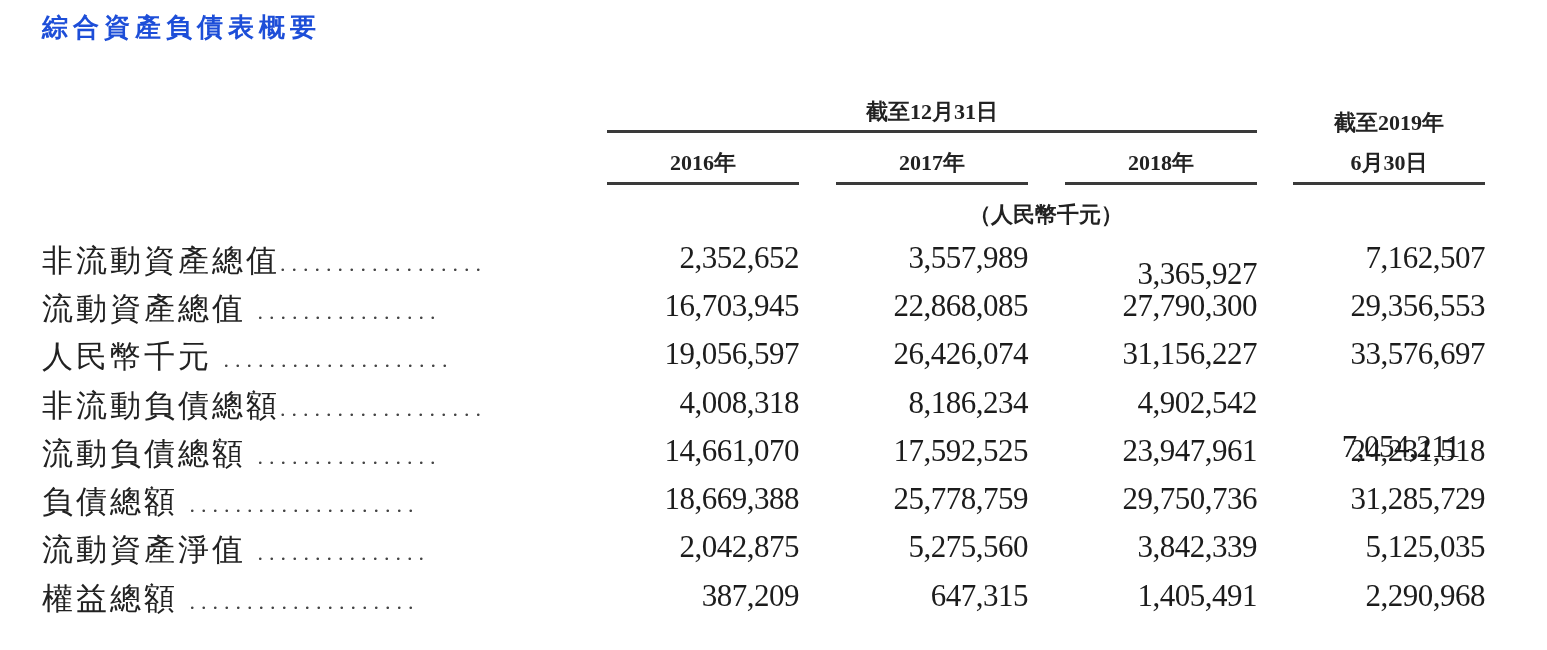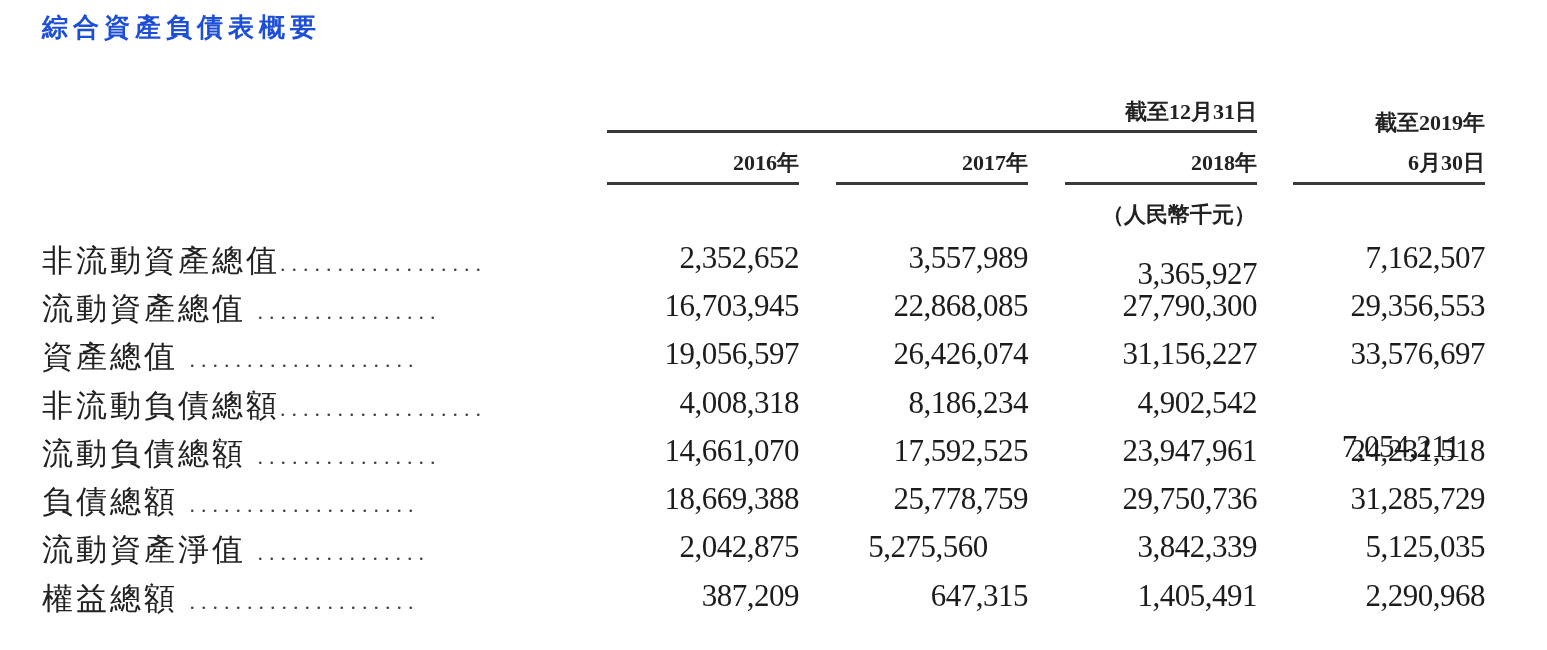--- a/index.html
+++ b/index.html
@@ -8,21 +8,21 @@
       font-family: "Liberation Serif", "DejaVu Serif", serif;
       color: #1c1c1c;
     }
     .title {
       position: absolute; left: 42px; top: 10px;
       font-size: 26px; font-weight: bold; letter-spacing: 5px;
       color: #1d4ed8;
     }
     .hdr {
       position: absolute; font-weight: bold; font-size: 22px;
-      text-align: right; color: #222; white-space: nowrap;
+      text-align: center; color: #222; white-space: nowrap;
     }
     .rule {
       position: absolute; height: 3px; background: #3a3a3a;
     }
     .row-label {
       position: absolute; left: 42px; width: 530px;
       font-size: 31px; letter-spacing: 3px; white-space: nowrap; overflow: hidden;
       color: #222;
     }
     .row-label .dots {
@@ -63,21 +63,21 @@
   <div class="num" style="left:1285px; top:240px;">7,162,507</div>
 </div>
 <div>
   <div class="row-label" style="top:288px;"><span>流動資產總值</span><span class="dots"> ................</span></div>
   <div class="num" style="left:599px; top:288px;">16,703,945</div>
   <div class="num" style="left:828px; top:288px;">22,868,085</div>
   <div class="num" style="left:1057px; top:288px;">27,790,300</div>
   <div class="num" style="left:1285px; top:288px;">29,356,553</div>
 </div>
 <div>
-  <div class="row-label" style="top:336px;"><span>資產總值</span><span class="dots"> ....................</span></div>
+  <div class="row-label" style="top:336px;"><span>人民幣千元</span><span class="dots"> ....................</span></div>
   <div class="num" style="left:599px; top:336px;">19,056,597</div>
   <div class="num" style="left:828px; top:336px;">26,426,074</div>
   <div class="num" style="left:1057px; top:336px;">31,156,227</div>
   <div class="num" style="left:1285px; top:336px;">33,576,697</div>
 </div>
 <div>
   <div class="row-label" style="top:385px;"><span>非流動負債總額</span><span class="dots">..................</span></div>
   <div class="num" style="left:599px; top:385px;">4,008,318</div>
   <div class="num" style="left:828px; top:385px;">8,186,234</div>
   <div class="num" style="left:1057px; top:385px;">4,902,542</div>
@@ -93,21 +93,21 @@
 <div>
   <div class="row-label" style="top:481px;"><span>負債總額</span><span class="dots"> ....................</span></div>
   <div class="num" style="left:599px; top:481px;">18,669,388</div>
   <div class="num" style="left:828px; top:481px;">25,778,759</div>
   <div class="num" style="left:1057px; top:481px;">29,750,736</div>
   <div class="num" style="left:1285px; top:481px;">31,285,729</div>
 </div>
 <div>
   <div class="row-label" style="top:529px;"><span>流動資產淨值</span><span class="dots"> ...............</span></div>
   <div class="num" style="left:599px; top:529px;">2,042,875</div>
-  <div class="num" style="left:828px; top:529px;text-align:center;">5,275,560</div>
+  <div class="num" style="left:828px; top:529px;">5,275,560</div>
   <div class="num" style="left:1057px; top:529px;">3,842,339</div>
   <div class="num" style="left:1285px; top:529px;">5,125,035</div>
 </div>
 <div>
   <div class="row-label" style="top:578px;"><span>權益總額</span><span class="dots"> ....................</span></div>
   <div class="num" style="left:599px; top:578px;">387,209</div>
   <div class="num" style="left:828px; top:578px;">647,315</div>
   <div class="num" style="left:1057px; top:578px;">1,405,491</div>
   <div class="num" style="left:1285px; top:578px;">2,290,968</div>
 </div>

